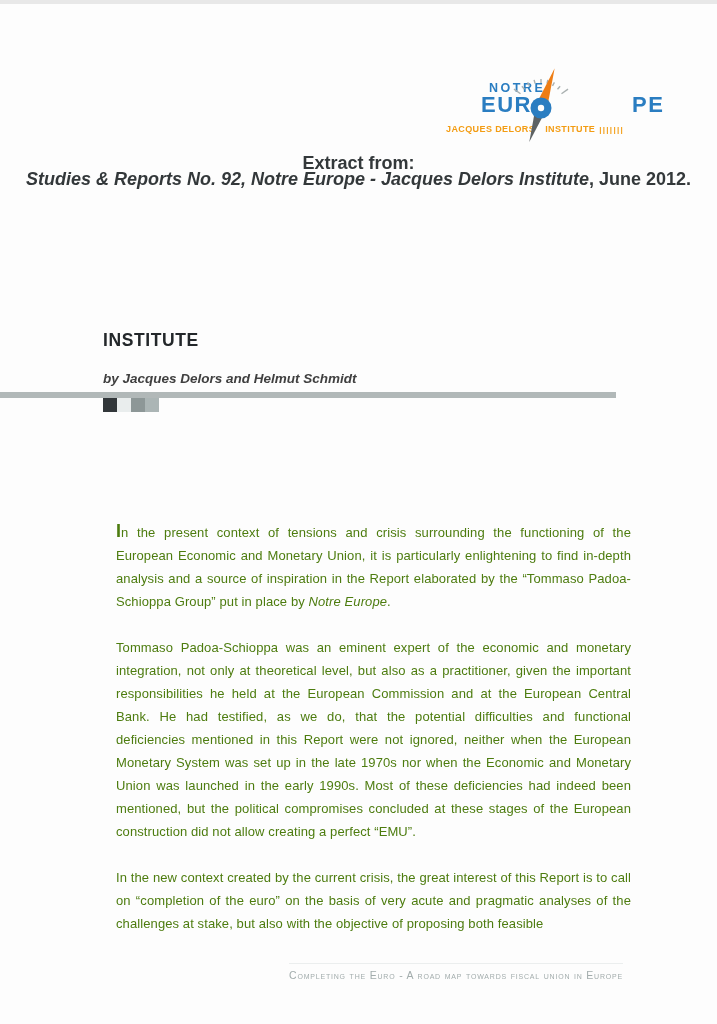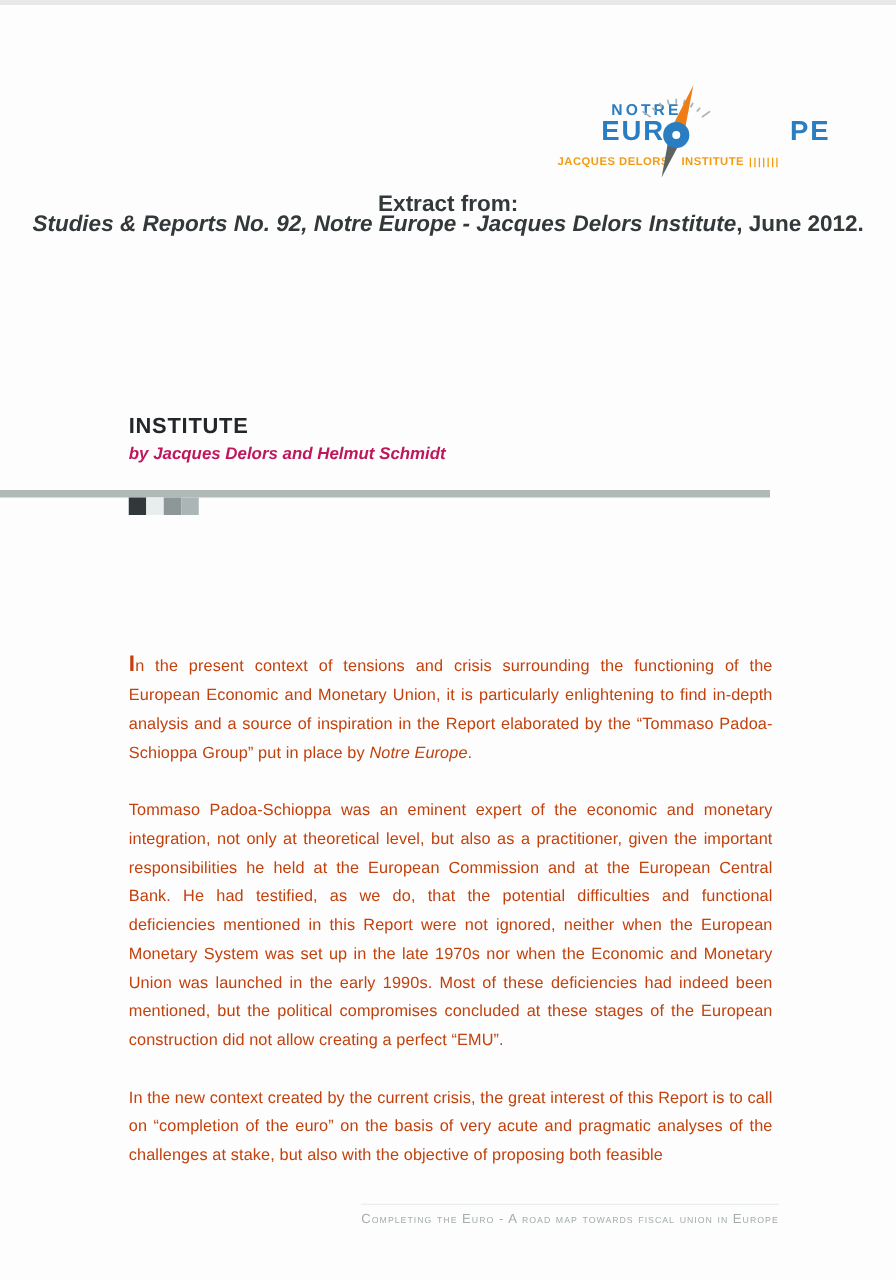--- a/index.html
+++ b/index.html
@@ -37,35 +37,35 @@
   .cit-link { color:#4d80bc; font-weight:600; text-decoration:none; }
   .cit-quote { color:#33383a; font-weight:700; }
   .cit-italic { font-style:italic; }
 
   
   .fw-title {
     position:absolute; left:103px; top:326px; font-size:17.5px; font-weight:800;
     letter-spacing:0.6px; color:#23272a;
   }
   .fw-byline {
-    position:absolute; left:103px; top:351px; font-size:13.5px; font-weight:700;
-    font-style:italic; color:#be185d;
+    position:absolute; left:103px; top:367px; font-size:13.5px; font-weight:700;
+    font-style:italic; color:#404040;
   }
 
   
   .divider-bar { position:absolute; left:0; top:388px; width:616px; height:6px; background:#b1b8b8; }
   .squares-row { position:absolute; left:103px; top:394px; display:flex; }
   .sq { width:14px; height:14px; }
   .sq-0 { background:#32373a; } .sq-1 { background:#e9eded; }
   .sq-2 { background:#8d9797; } .sq-3 { background:#abb5b5; }
 
   
   .body-text {
-    position:absolute; left:103px; top:516px; width:515px;
-    font-size:13px; line-height:23px; text-align:justify; color:#c2410c;
+    position:absolute; left:116px; top:516px; width:515px;
+    font-size:13px; line-height:23px; text-align:justify; color:#4d7c0f;
     letter-spacing:0.1px;
   }
   .body-text p { margin:0 0 23px 0; }
   .initial { font-weight:bold; font-size:18px; }
   .body-text em { font-style:italic; }
 
   
   .footer {
     position:absolute; top:959px; right:94px;
     font-size:10.5px; font-variant:small-caps; letter-spacing:0.8px;

